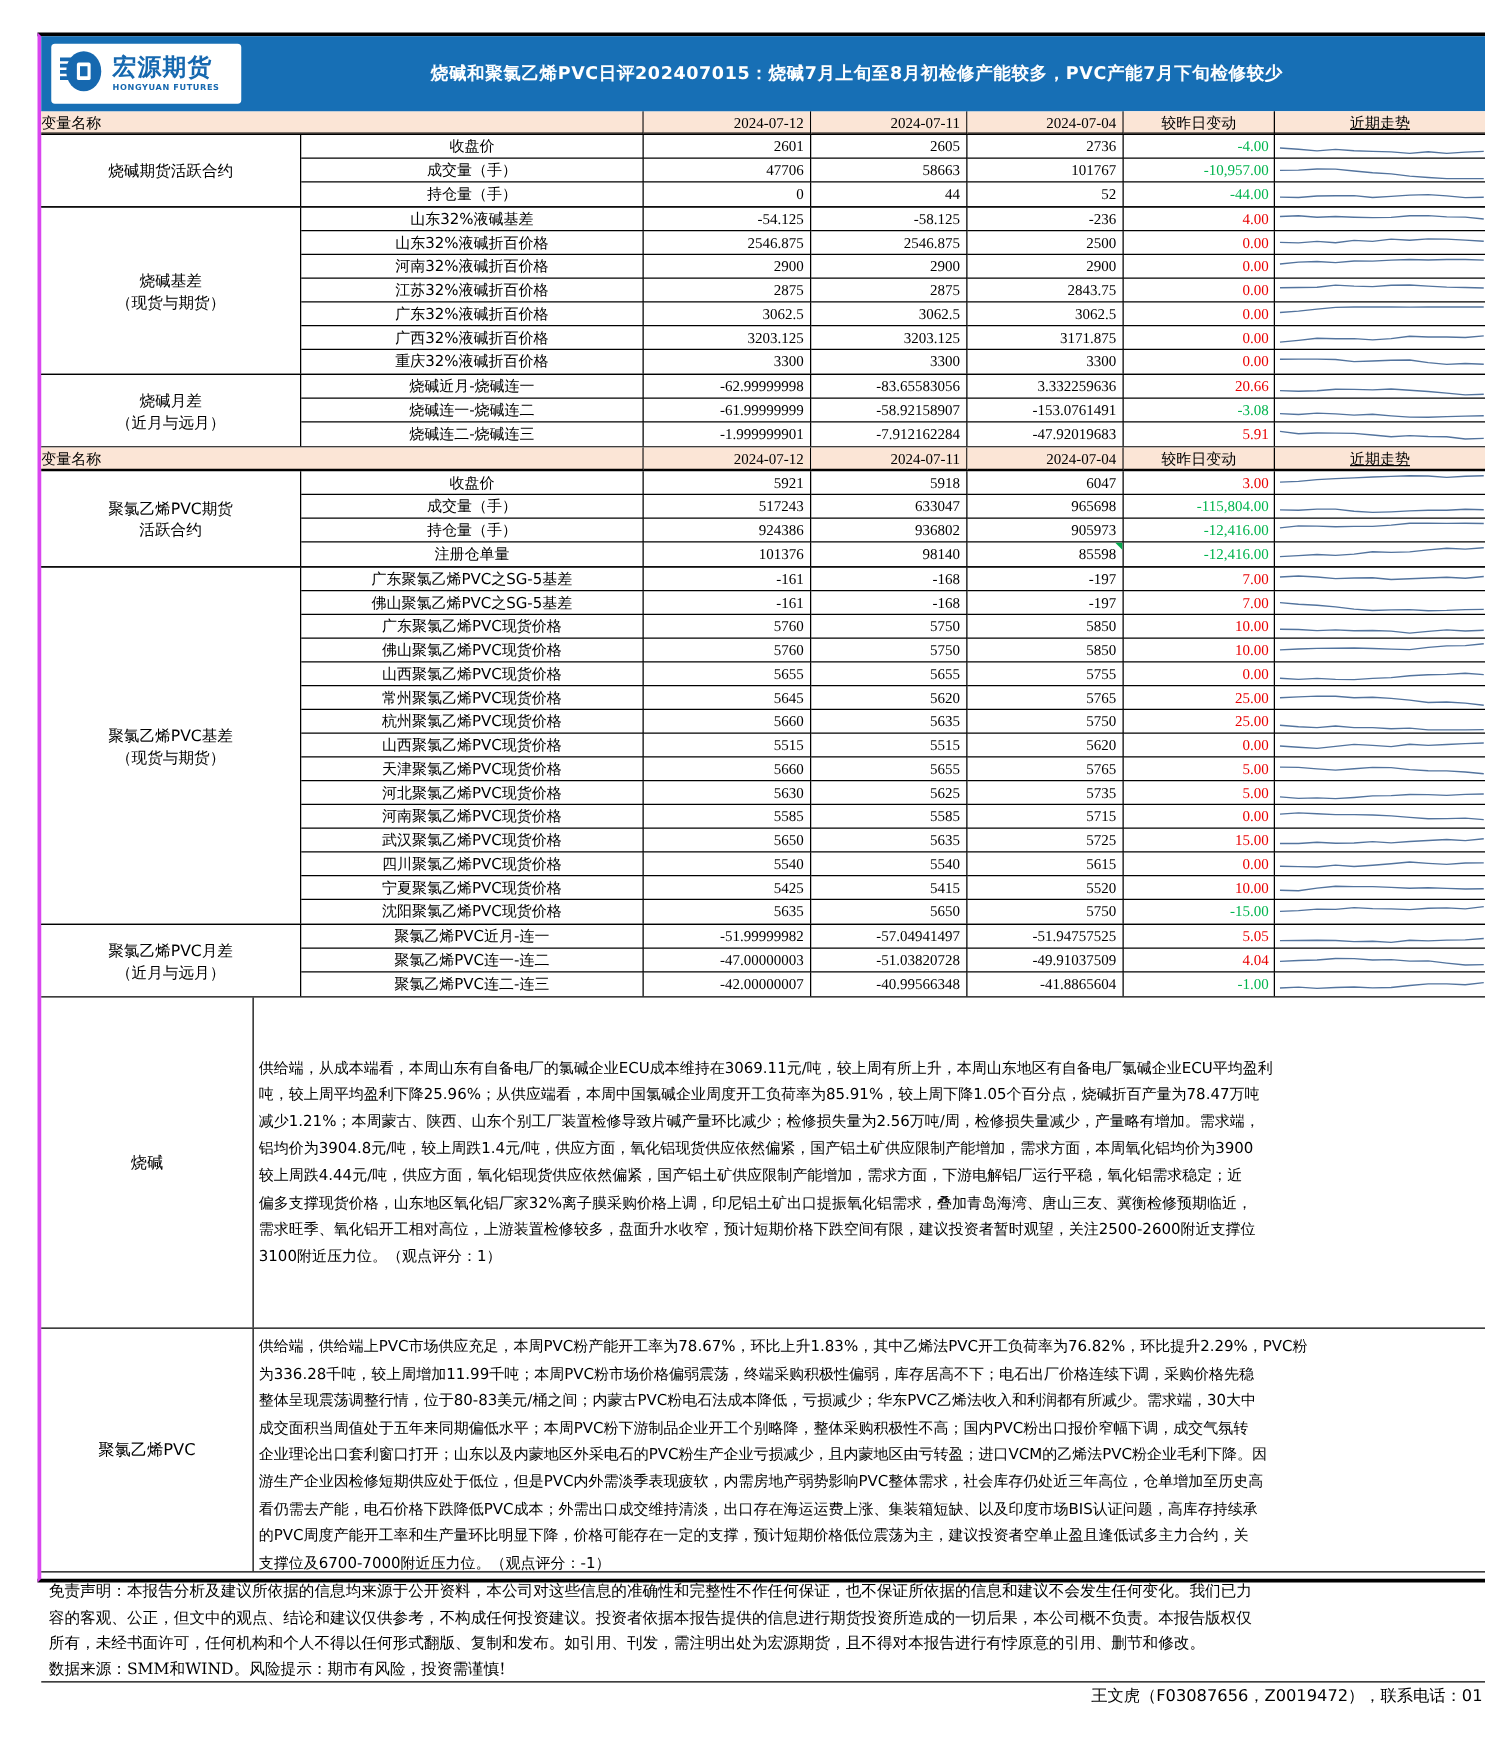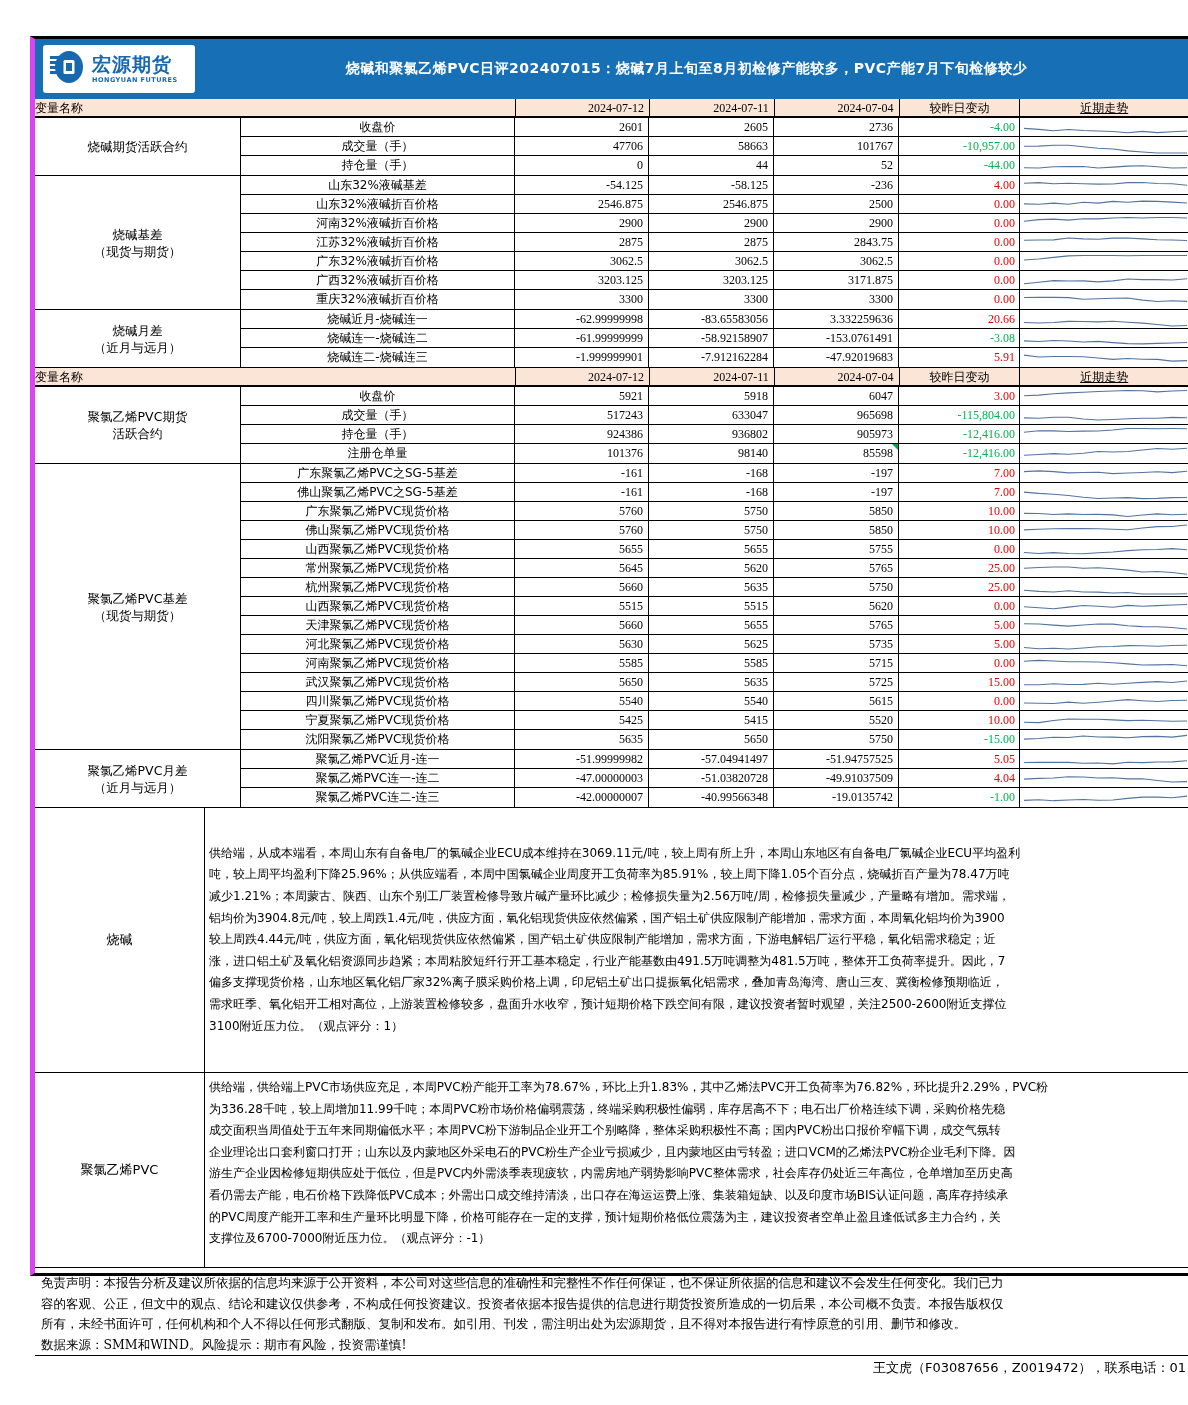--- a/index.html
+++ b/index.html
@@ -1,19 +1,19 @@
 <!DOCTYPE html>
 <html><head>
 <meta charset="utf-8">
 <style>
   html,body{margin:0;padding:0;background:#fff;}
   body{width:1188px;height:1405px;position:relative;overflow:hidden;
        font-family:"DejaVu Sans","Liberation Sans",sans-serif;color:#000;}
-  .frame{position:absolute;left:30px;top:36px;width:1158px;height:1240px;
-         border-top:3px solid #000;border-left:5px solid #d946ef;border-bottom:3px solid #000;
+  .frame{position:absolute;left:30px;top:26px;width:1158px;height:1240px;
+         border-top:3px solid #000;border-left:3px solid #d946ef;border-bottom:3px solid #000;
          box-sizing:border-box;background:#fff;}
   
   .band{height:60px;background:#176FB5;position:relative;display:flex;align-items:center;}
   .logo-box{position:absolute;left:8px;top:6px;width:152px;height:48px;background:#fff;
             border-radius:3px;display:flex;align-items:center;padding-left:6px;box-sizing:border-box;}
   .logo-text{margin-left:5px;line-height:1;}
   .logo-cn{font-size:19px;font-weight:bold;color:#1668AF;letter-spacing:1px;}
   .logo-en{font-size:6.5px;color:#1668AF;font-weight:bold;letter-spacing:.5px;margin-top:3px;}
   .band-title{flex:1;text-align:center;color:#fff;font-weight:bold;font-size:14px;
               padding-left:150px;letter-spacing:.5px;}
@@ -537,52 +537,52 @@
             <div class="cell c-trend">
               <svg class="spark" width="166" height="18" viewBox="0 0 168 18">
                 <polyline points="2,9.1 17,8.4 32,8.0 47,6.8 62,6.9 77,8.0 92,7.7 107,8.9 122,8.7 137,10.5 152,12.0 167,11.7" fill="none" stroke="#53749E" stroke-width="1.1"></polyline>
               </svg>
             </div>
           </div>
           <div class="row">
             <div class="cell c-name">聚氯乙烯PVC连二-连三</div>
             <div class="cell c-v">-42.00000007</div>
             <div class="cell c-v2">-40.99566348</div>
-            <div class="cell c-v3">-19.0135742</div>
+            <div class="cell c-v3">-41.8865604</div>
             <div class="cell c-chg chg-green">-1.00</div>
             <div class="cell c-trend">
               <svg class="spark" width="166" height="18" viewBox="0 0 168 18">
                 <polyline points="2,11.4 17,10.7 32,11.7 47,11.0 62,10.6 77,11.3 92,11.0 107,9.4 122,8.1 137,8.1 152,8.8 167,7.1" fill="none" stroke="#53749E" stroke-width="1.1"></polyline>
               </svg>
             </div>
           </div>
         </div>
       </div>
     </div>
 
   <div id="analysis-blocks">
       <div class="ana" style="height: 265px;">
         <div class="ana-label">烧碱</div>
         <div class="ana-text center">
           <div class="ana-line">供给端，从成本端看，本周山东有自备电厂的氯碱企业ECU成本维持在3069.11元/吨，较上周有所上升，本周山东地区有自备电厂氯碱企业ECU平均盈利</div>
           <div class="ana-line">吨，较上周平均盈利下降25.96%；从供应端看，本周中国氯碱企业周度开工负荷率为85.91%，较上周下降1.05个百分点，烧碱折百产量为78.47万吨</div>
           <div class="ana-line">减少1.21%；本周蒙古、陕西、山东个别工厂装置检修导致片碱产量环比减少；检修损失量为2.56万吨/周，检修损失量减少，产量略有增加。需求端，</div>
           <div class="ana-line">铝均价为3904.8元/吨，较上周跌1.4元/吨，供应方面，氧化铝现货供应依然偏紧，国产铝土矿供应限制产能增加，需求方面，本周氧化铝均价为3900</div>
           <div class="ana-line">较上周跌4.44元/吨，供应方面，氧化铝现货供应依然偏紧，国产铝土矿供应限制产能增加，需求方面，下游电解铝厂运行平稳，氧化铝需求稳定；近</div>
-          <div class="ana-line">涨，进口铝土矿及氧化铝资源同步趋紧；本周粘胶短纤行开工基本稳定，行业产能基数由491.5万吨调整为481.5万吨，整体开工负荷率提升。因此，7</div>
           <div class="ana-line">偏多支撑现货价格，山东地区氧化铝厂家32%离子膜采购价格上调，印尼铝土矿出口提振氧化铝需求，叠加青岛海湾、唐山三友、冀衡检修预期临近，</div>
           <div class="ana-line">需求旺季、氧化铝开工相对高位，上游装置检修较多，盘面升水收窄，预计短期价格下跌空间有限，建议投资者暂时观望，关注2500-2600附近支撑位</div>
           <div class="ana-line">3100附近压力位。（观点评分：1）</div>
         </div>
       </div>
       <div class="ana" style="height: 195px;">
         <div class="ana-label">聚氯乙烯PVC</div>
         <div class="ana-text">
           <div class="ana-line">供给端，供给端上PVC市场供应充足，本周PVC粉产能开工率为78.67%，环比上升1.83%，其中乙烯法PVC开工负荷率为76.82%，环比提升2.29%，PVC粉</div>
           <div class="ana-line">为336.28千吨，较上周增加11.99千吨；本周PVC粉市场价格偏弱震荡，终端采购积极性偏弱，库存居高不下；电石出厂价格连续下调，采购价格先稳</div>
+          <div class="ana-line">整体呈现震荡调整行情，位于80-83美元/桶之间；内蒙古PVC粉电石法成本降低，亏损减少；华东PVC乙烯法收入和利润都有所减少。需求端，30大中</div>
           <div class="ana-line">成交面积当周值处于五年来同期偏低水平；本周PVC粉下游制品企业开工个别略降，整体采购积极性不高；国内PVC粉出口报价窄幅下调，成交气氛转</div>
           <div class="ana-line">企业理论出口套利窗口打开；山东以及内蒙地区外采电石的PVC粉生产企业亏损减少，且内蒙地区由亏转盈；进口VCM的乙烯法PVC粉企业毛利下降。因</div>
           <div class="ana-line">游生产企业因检修短期供应处于低位，但是PVC内外需淡季表现疲软，内需房地产弱势影响PVC整体需求，社会库存仍处近三年高位，仓单增加至历史高</div>
           <div class="ana-line">看仍需去产能，电石价格下跌降低PVC成本；外需出口成交维持清淡，出口存在海运运费上涨、集装箱短缺、以及印度市场BIS认证问题，高库存持续承</div>
           <div class="ana-line">的PVC周度产能开工率和生产量环比明显下降，价格可能存在一定的支撑，预计短期价格低位震荡为主，建议投资者空单止盈且逢低试多主力合约，关</div>
           <div class="ana-line">支撑位及6700-7000附近压力位。（观点评分：-1）</div>
         </div>
       </div>
     </div>
 

